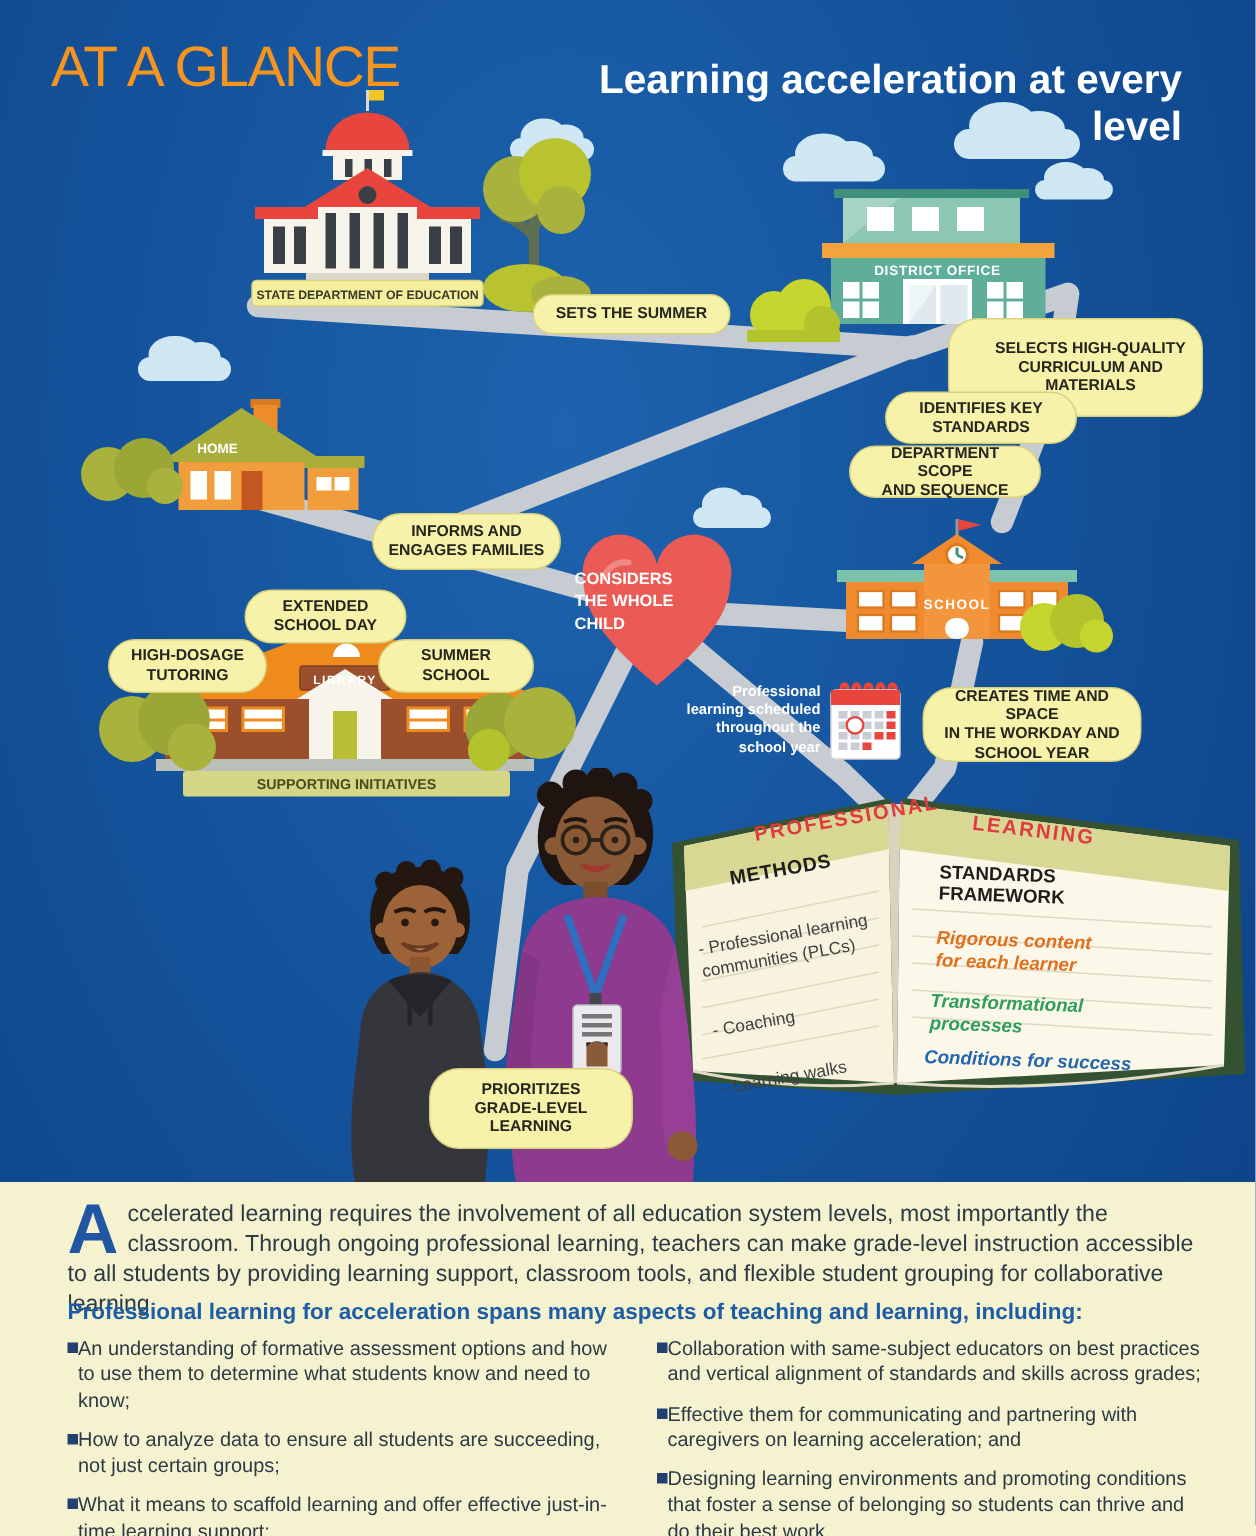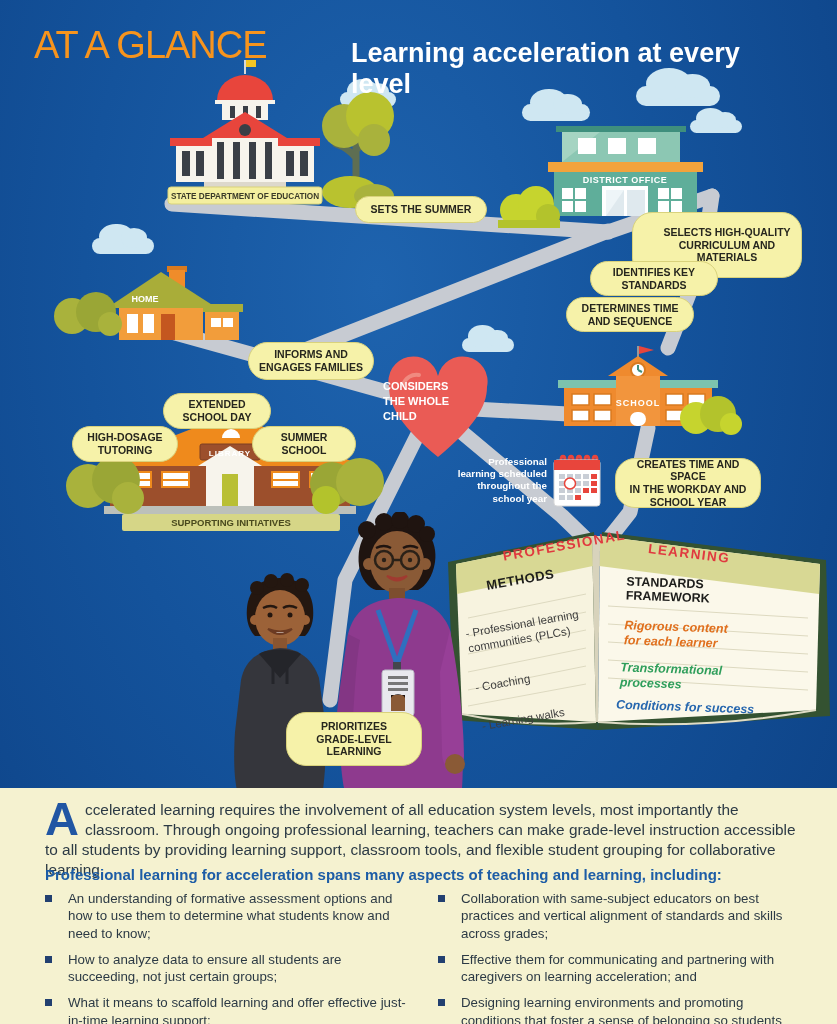--- a/index.html
+++ b/index.html
@@ -1,21 +1,21 @@
 <!DOCTYPE html>
 <html><head>
 <meta charset="utf-8">
 <style>
   html,body{margin:0;padding:0;}
   body{font-family:"Liberation Sans", sans-serif;}
   #stage{position:relative;width:837px;height:1024px;overflow:hidden;
          background:radial-gradient(ellipse at 45% 28%, #1e63ae 0%, #14539c 45%, #0c3f82 100%);}
   
   .glance{position:absolute;left:34px;top:24px;font-size:38px;font-weight:400;color:#f7941d;letter-spacing:-1px;z-index:8;}
-  .headline{position:absolute;left:351px;top:38px;width:450px;text-align:left;font-size:27px;font-weight:700;color:#ffffff;z-index:8;}
+  .headline{position:absolute;left:338px;top:38px;width:450px;text-align:right;font-size:27px;font-weight:700;color:#ffffff;z-index:8;}
   
   .cloud{position:absolute;background:#cfe7f2;border-radius:40px;z-index:0;}
   .cloud:before,.cloud:after{content:"";position:absolute;background:#cfe7f2;border-radius:50%;}
   .cloud:before{width:55%;height:160%;left:12%;bottom:30%;}
   .cloud:after{width:42%;height:120%;right:12%;bottom:40%;}
   
   #roads{position:absolute;left:0;top:0;z-index:1;}
   
   .ill{position:absolute;z-index:3;}
   
@@ -43,21 +43,21 @@
   .bt-f2{left:174px;top:140px;}
   .bt-f3{left:170px;top:178px;}
   .bt-fitem{transform:rotate(2deg);font-weight:bold;font-style:italic;font-size:12.5px;line-height:1.2;}
   
   .footer{position:absolute;left:0;top:788px;width:837px;height:236px;background:#f5f2d0;z-index:9;}
   .intro{position:absolute;left:45px;top:12px;width:756px;font-size:15.4px;line-height:1.3;color:#2c3a45;}
   .dropcap{float:left;font-size:47px;line-height:37px;font-weight:900;color:#2156a3;padding-right:6px;}
   .f-heading{position:absolute;left:45px;top:78px;width:760px;font-size:15px;font-weight:bold;color:#1d5da6;}
   .cols{position:absolute;left:45px;top:102px;width:760px;display:flex;gap:26px;}
   .col{width:367px;}
-  .bullet{display:flex;gap:16px;margin-bottom:9px;font-size:13.3px;line-height:1.3;color:#2c3a45;}
+  .bullet{display:flex;gap:0;margin-bottom:9px;font-size:13.3px;line-height:1.3;color:#2c3a45;}
   .sq{flex:0 0 auto;width:7px;height:7px;background:#224070;margin-top:5px;}
   svg text{font-family:"Liberation Sans", sans-serif;}
 </style>
 </head>
 <body>
 
 <div id="stage">
 
   <div class="glance">AT A GLANCE</div>
   <div class="headline">Learning acceleration at every level</div>
@@ -408,21 +408,21 @@
       <line x1="72" y1="96" x2="72" y2="112" stroke="#24252a" stroke-width="3"></line>
     </svg>
   </div>
 
   <div class="pill" style="left:355px;top:196px;width:132px;height:27px;">SETS THE SUMMER</div>
   <div class="pill" style="left:632px;top:212px;width:170px;height:66px;padding-left:28px;">SELECTS HIGH-QUALITY
 CURRICULUM AND
 MATERIALS</div>
   <div class="pill" style="left:590px;top:261px;width:128px;height:35px;">IDENTIFIES KEY
 STANDARDS</div>
-  <div class="pill" style="left:566px;top:297px;width:128px;height:35px;">DETERMINES TIME
+  <div class="pill" style="left:566px;top:297px;width:128px;height:35px;">DEPARTMENT SCOPE
 AND SEQUENCE</div>
   <div class="pill" style="left:248px;top:342px;width:126px;height:38px;">INFORMS AND
 ENGAGES FAMILIES</div>
   <div class="pill" style="left:163px;top:393px;width:108px;height:36px;">EXTENDED
 SCHOOL DAY</div>
   <div class="pill" style="left:72px;top:426px;width:106px;height:36px;">HIGH-DOSAGE
 TUTORING</div>
   <div class="pill" style="left:252px;top:426px;width:104px;height:36px;">SUMMER
 SCHOOL</div>
   <div class="pill" style="left:615px;top:458px;width:146px;height:50px;">CREATES TIME AND SPACE

